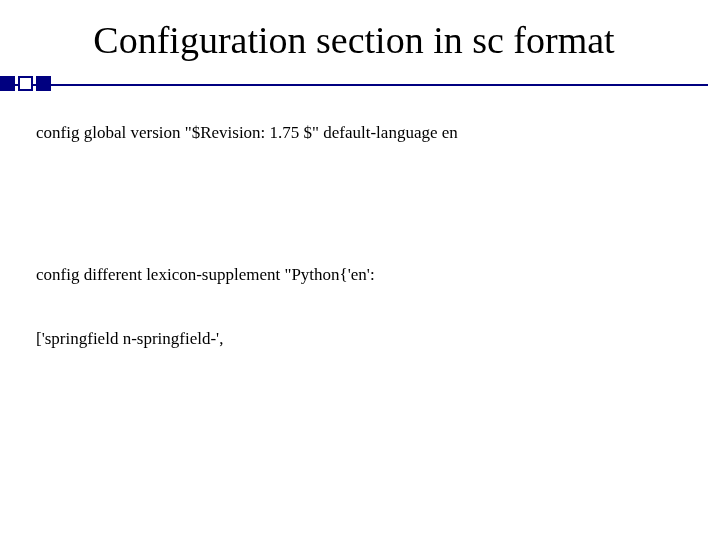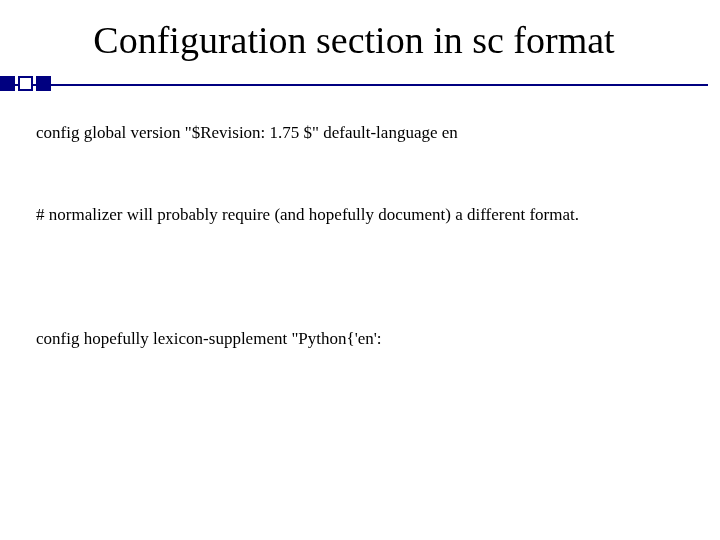--- a/index.html
+++ b/index.html
@@ -83,25 +83,25 @@
       <div class="sq outline"></div>
       <div class="sq"></div>
     </div>
   </div>
 
   <div class="body">
 
     <div class="block">config global version "$Revision: 1.75 $" default-language en</div>
 
     <div class="block">
-      <div># normalizer will probably require (and hopefully document) a different format.</div>
     </div>
 
     <div class="block lex-list">
-      <div>config hopefully lexicon-supplement "Python{'en':</div>
+      <div>config different lexicon-supplement "Python{'en':</div>
+      <div>['springfield n-springfield-',</div>
       
       
       
       
       
       
       
       
       
     </div>

